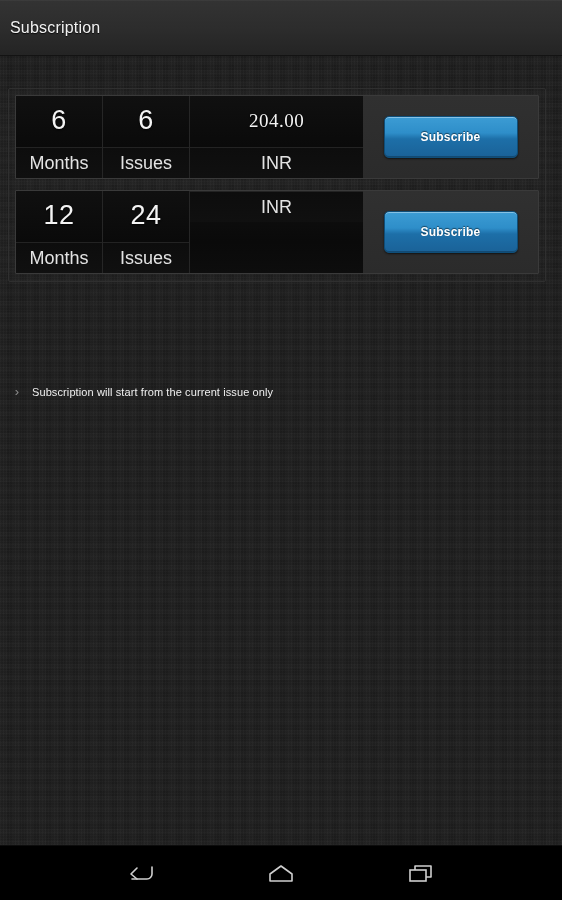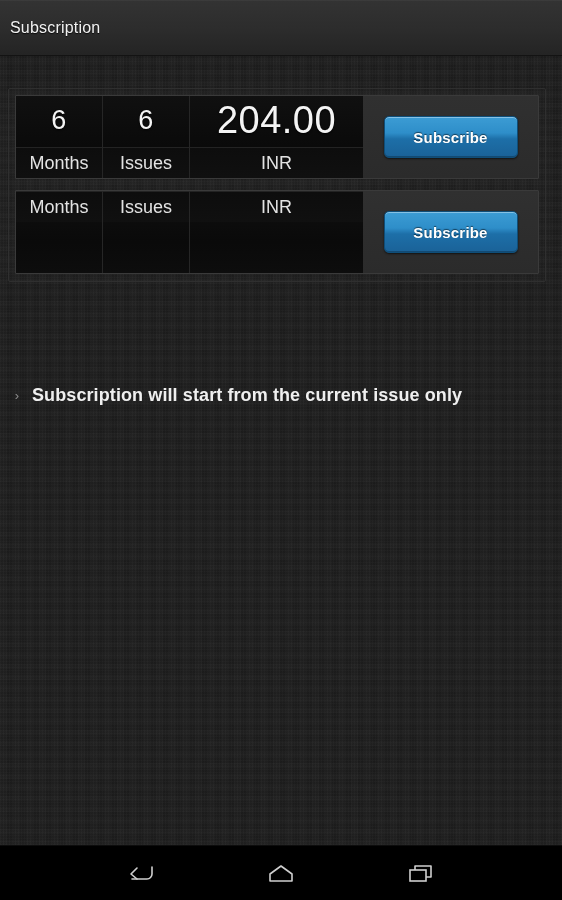--- a/index.html
+++ b/index.html
@@ -111,21 +111,21 @@
     display: flex;
     align-items: center;
     justify-content: center;
     color: #f4f4f4;
     font-size: 27px;
     font-weight: 300;
     letter-spacing: 0.5px;
     text-shadow: 0 1px 2px rgba(0,0,0,0.9);
     padding-bottom: 2px;
   }
-  .cell.price .cell-value { font-size: 38px; }
+  .cell.price .cell-value { font-size: 19px; font-family: Liberation Serif, serif; }
 
   .cell-label {
     flex: 0 0 30px;
     display: flex;
     align-items: center;
     justify-content: center;
     color: #e3e3e3;
     font-size: 18px;
     border-top: 1px solid #232323;
     background: linear-gradient(to bottom, #0d0d0d, #101010);
@@ -143,21 +143,21 @@
     display: inline-flex;
     align-items: center;
     justify-content: center;
     min-width: 104px;
     height: 40px;
     padding: 0 14px;
     border-radius: 5px;
     border: 1px solid #0f4e79;
     background: linear-gradient(to bottom, #3c9cd4 0%, #2e8ec9 40%, #1d6fa8 55%, #1a6298 100%);
     color: #ffffff;
-    font-size: 15px;
+    font-size: 12px;
     font-weight: bold;
     letter-spacing: 0.2px;
     text-shadow: 0 -1px 1px rgba(0,0,0,0.55);
     box-shadow:
       inset 0 1px 0 rgba(255,255,255,0.38),
       inset 0 -1px 0 rgba(0,0,0,0.25),
       0 1px 2px rgba(0,0,0,0.6);
     cursor: pointer;
     user-select: none;
   }
@@ -173,22 +173,22 @@
   }
   .note-chevron {
     color: #8d8d8d;
     font-size: 13px;
     line-height: 1;
     width: 10px;
     text-align: center;
   }
   .note-text {
     color: #efefef;
-    font-size: 18px;
-    font-weight: bold;
+    font-size: 11px;
+    font-weight: normal;
     letter-spacing: 0.1px;
   }
 
   
   .navbar {
     flex: 0 0 54px;
     height: 54px;
     background: #000000;
     border-top: 1px solid #0d0d0d;
     display: flex;
@@ -237,23 +237,25 @@
           </div>
         </div>
         <div class="plan-action">
           <div class="subscribe-btn">Subscribe</div>
         </div>
       </div>
 
       <div class="plan-row">
         <div class="plan-cells">
           <div class="cell months">
+            <div class="cell-value">12</div>
             <div class="cell-label">Months</div>
           </div>
           <div class="cell issues">
+            <div class="cell-value">24</div>
             <div class="cell-label">Issues</div>
           </div>
           <div class="cell price">
             <div class="cell-label">INR</div>
           </div>
         </div>
         <div class="plan-action">
           <div class="subscribe-btn">Subscribe</div>
         </div>
       </div>

